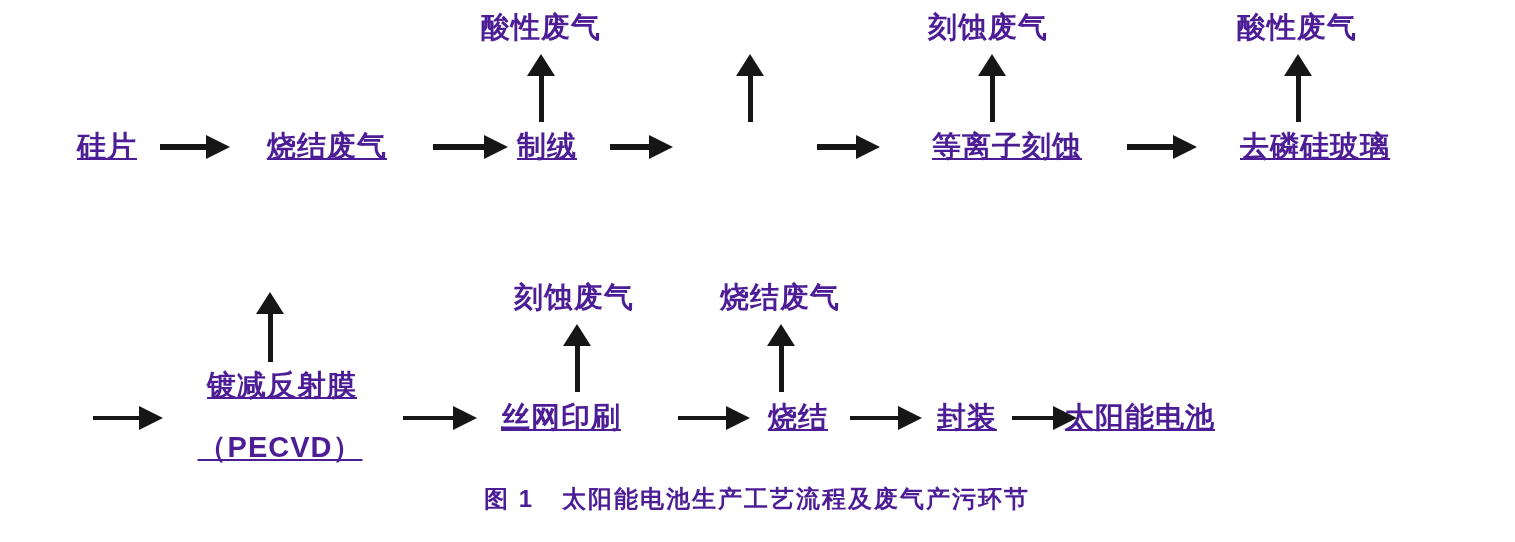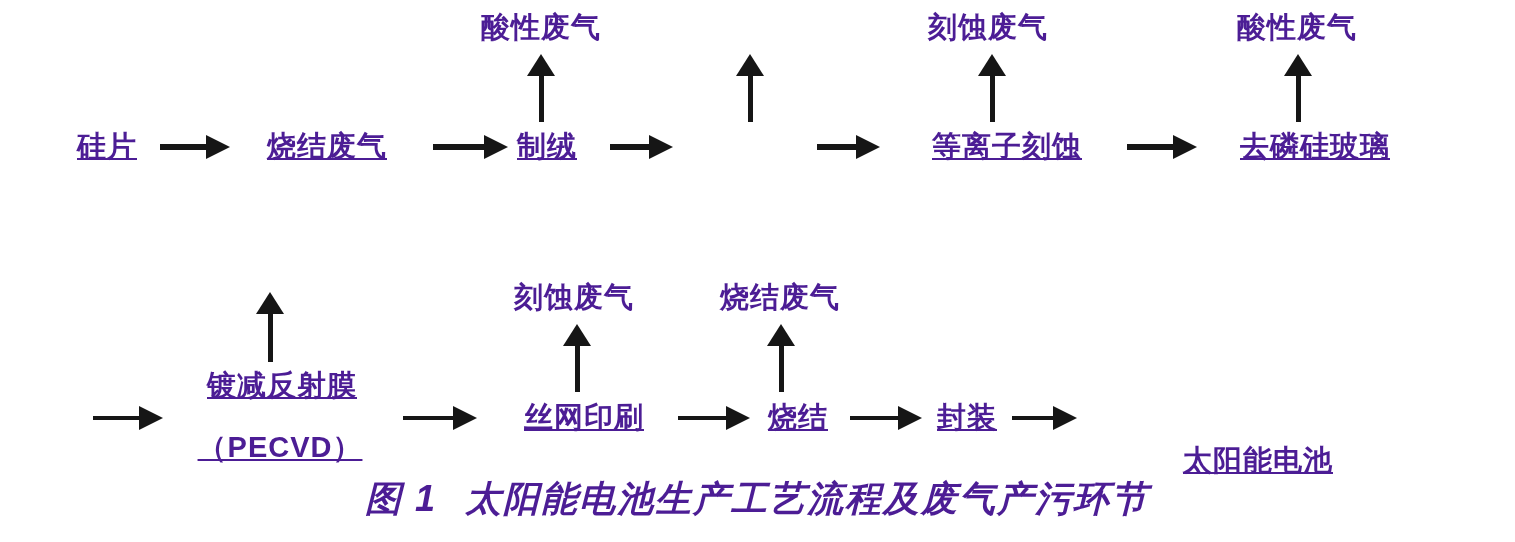--- a/index.html
+++ b/index.html
@@ -20,21 +20,21 @@
     position: absolute;
     transform: translateX(-50%);
     white-space: nowrap;
     font-weight: bold;
     color: #4c1d95;
     line-height: 38px;
     letter-spacing: 1px;
   }
   .proc  { font-size: 29px; text-decoration: underline; }
   .gas   { font-size: 29px; }
-  .cap   { font-size: 36px; letter-spacing: 2px; font-style: italic; }
+  .cap   { font-size: 24px; letter-spacing: 2px; }
   .cap .fig-no { margin-right: 28px; }
 
   
   .harrow {
     position: absolute;
     height: 26px;
   }
   .harrow .shaft {
     position: absolute;
     left: 0; right: 18px; top: 11px;
@@ -136,24 +136,24 @@
       <span class="head"></span>
       <span class="shaft"></span>
     </div>
   <div class="varrow" style="left:781px; top:324px; height:68px;">
       <span class="head"></span>
       <span class="shaft"></span>
     </div>
 
   <div class="label proc" style="left:280px;  top:428px;">（PECVD）</div>
   <div class="label proc" style="left:282px;  top:366px;">镀减反射膜</div>
-  <div class="label proc" style="left:584px;  top:398px;">丝网印刷</div>
+  <div class="label proc" style="left:561px;  top:398px;">丝网印刷</div>
   <div class="label proc" style="left:798px;  top:398px;">烧结</div>
   <div class="label proc" style="left:967px;  top:398px;text-align:right;">封装</div>
-  <div class="label proc" style="left:1258px; top:398px;margin-top:43px;">太阳能电池</div>
+  <div class="label proc" style="left:1140px; top:398px;">太阳能电池</div>
 
   <div class="harrow" style="left:93px;   top:405px; width:70px;">
       <span class="shaft"></span>
       <span class="head"></span>
     </div>
   <div class="harrow" style="left:403px;  top:405px; width:74px;">
       <span class="shaft"></span>
       <span class="head"></span>
     </div>
   <div class="harrow" style="left:678px;  top:405px; width:72px;">

